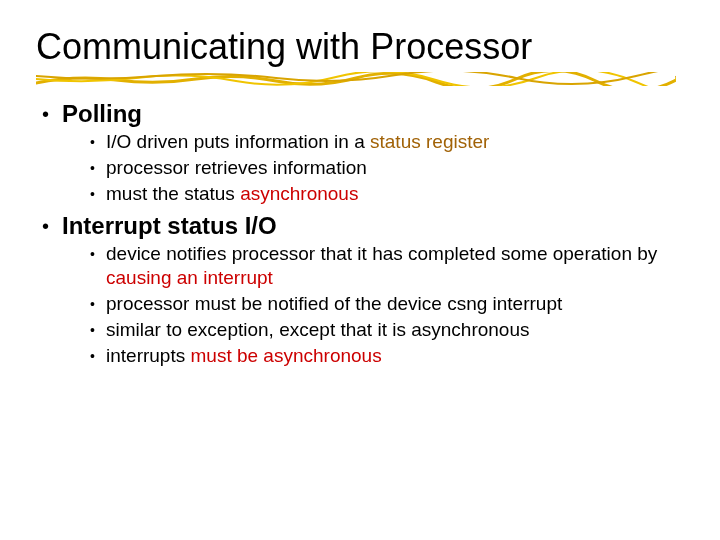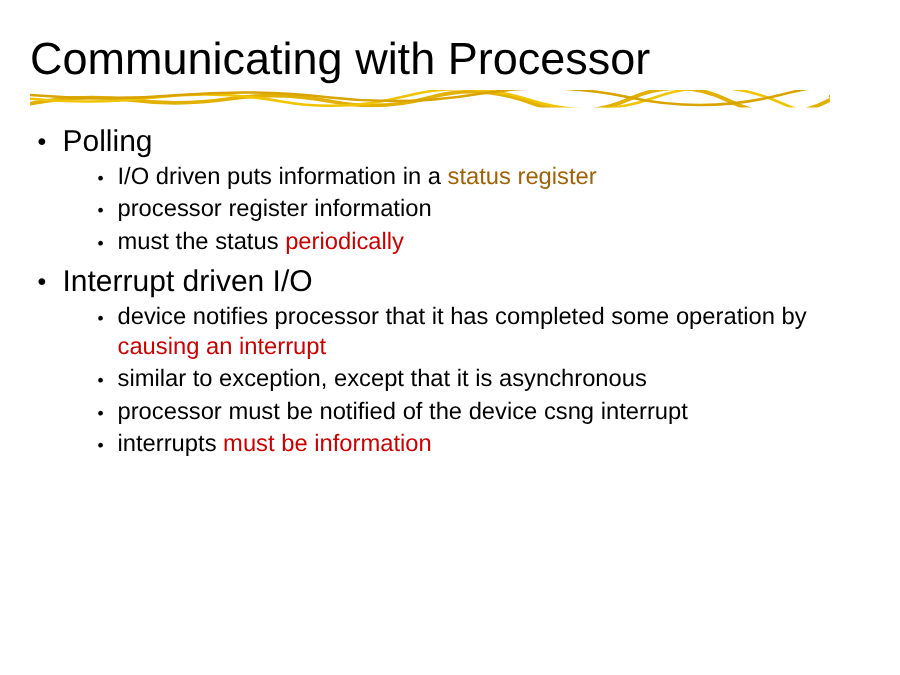--- a/index.html
+++ b/index.html
@@ -10,21 +10,21 @@
     background: #ffffff;
     font-family: "Comic Sans MS", "Comic Sans", cursive, sans-serif;
     color: #000;
     overflow: hidden;
   }
   .slide {
     position: relative;
     width: 720px;
     height: 378px;
     box-sizing: border-box;
-    padding: 28px 40px 20px 24px;
+    padding: 28px 40px 20px 36px;
   }
   .title {
     font-size: 36px;
     font-weight: normal;
     line-height: 1.05;
     margin: 0 0 6px 0;
     letter-spacing: 0px;
   }
   .underline {
     height: 14px;
@@ -47,20 +47,21 @@
     position: absolute;
     left: 2px;
     top: 0;
     color: #000;
     font-size: 20px;
     line-height: 28px;
   }
   .l1-text {
     font-size: 24px;
     line-height: 28px;
+    font-weight: bold;
   }
   ul.level2 {
     list-style: none;
     margin: 2px 0 6px 0;
     padding: 0 0 0 28px;
   }
   ul.level2 > li {
     position: relative;
     padding-left: 16px;
     margin: 0 0 2px 0;
@@ -94,28 +95,28 @@
       <path d="M0 7 Q 50 12, 100 6 T 200 9 T 300 5 T 400 8 T 500 6 T 600 10 T 640 7" fill="none" stroke="#f0c400" stroke-width="2" stroke-linecap="round"></path>
       <path d="M0 4 Q 60 9, 120 4 T 240 6 T 360 3 T 480 6 T 600 4 T 640 5" fill="none" stroke="#d9a400" stroke-width="2" stroke-linecap="round"></path>
     </svg>
   </div>
 
   <ul class="level1">
     <li>
       <span class="l1-text">Polling</span>
       <ul class="level2">
         <li><span class="l2-text"><span>I/O driven puts information in a </span><span class="mark-orange">status register</span></span></li>
-        <li><span class="l2-text"><span>processor register information</span></span></li>
-        <li><span class="l2-text"><span>must the status </span><span class="mark-red">periodically</span></span></li>
+        <li><span class="l2-text"><span>processor retrieves information</span></span></li>
+        <li><span class="l2-text"><span>must the status </span><span class="mark-red">asynchronous</span></span></li>
       </ul>
     </li>
     <li>
-      <span class="l1-text">Interrupt driven I/O</span>
+      <span class="l1-text">Interrupt status I/O</span>
       <ul class="level2">
         <li><span class="l2-text"><span>device notifies processor that it has completed some operation by </span><span class="mark-red">causing an interrupt</span></span></li>
+        <li><span class="l2-text"><span>processor must be notified of the device csng interrupt</span></span></li>
         <li><span class="l2-text"><span>similar to exception, except that it is asynchronous</span></span></li>
-        <li><span class="l2-text"><span>processor must be notified of the device csng interrupt</span></span></li>
-        <li><span class="l2-text"><span>interrupts </span><span class="mark-red">must be information</span></span></li>
+        <li><span class="l2-text"><span>interrupts </span><span class="mark-red">must be asynchronous</span></span></li>
       </ul>
     </li>
   </ul>
 
 </div>
 
 </body></html>

